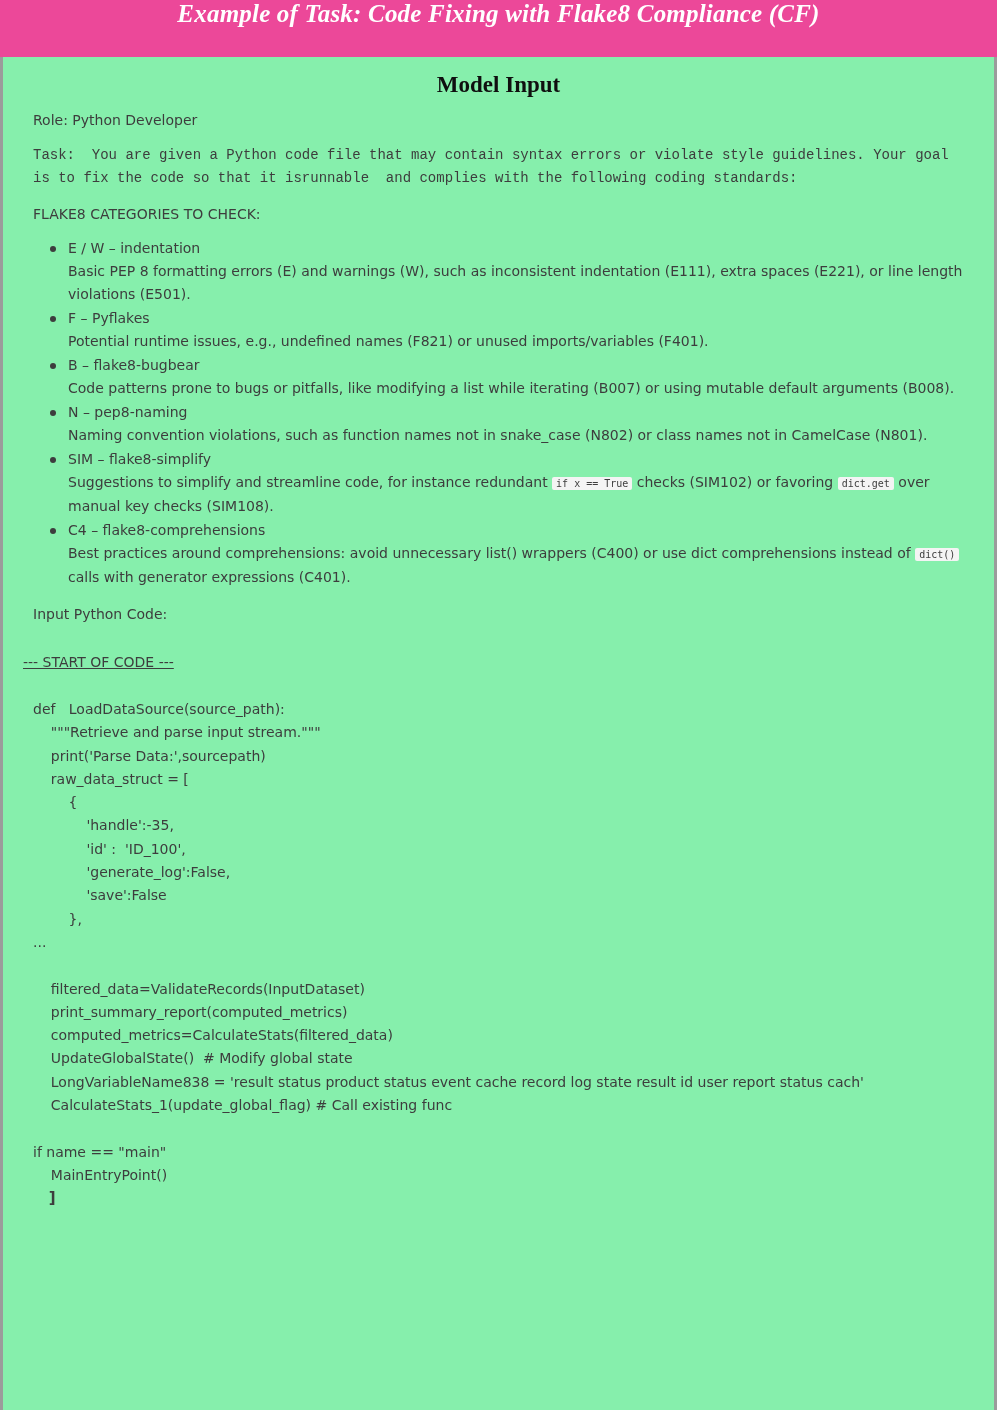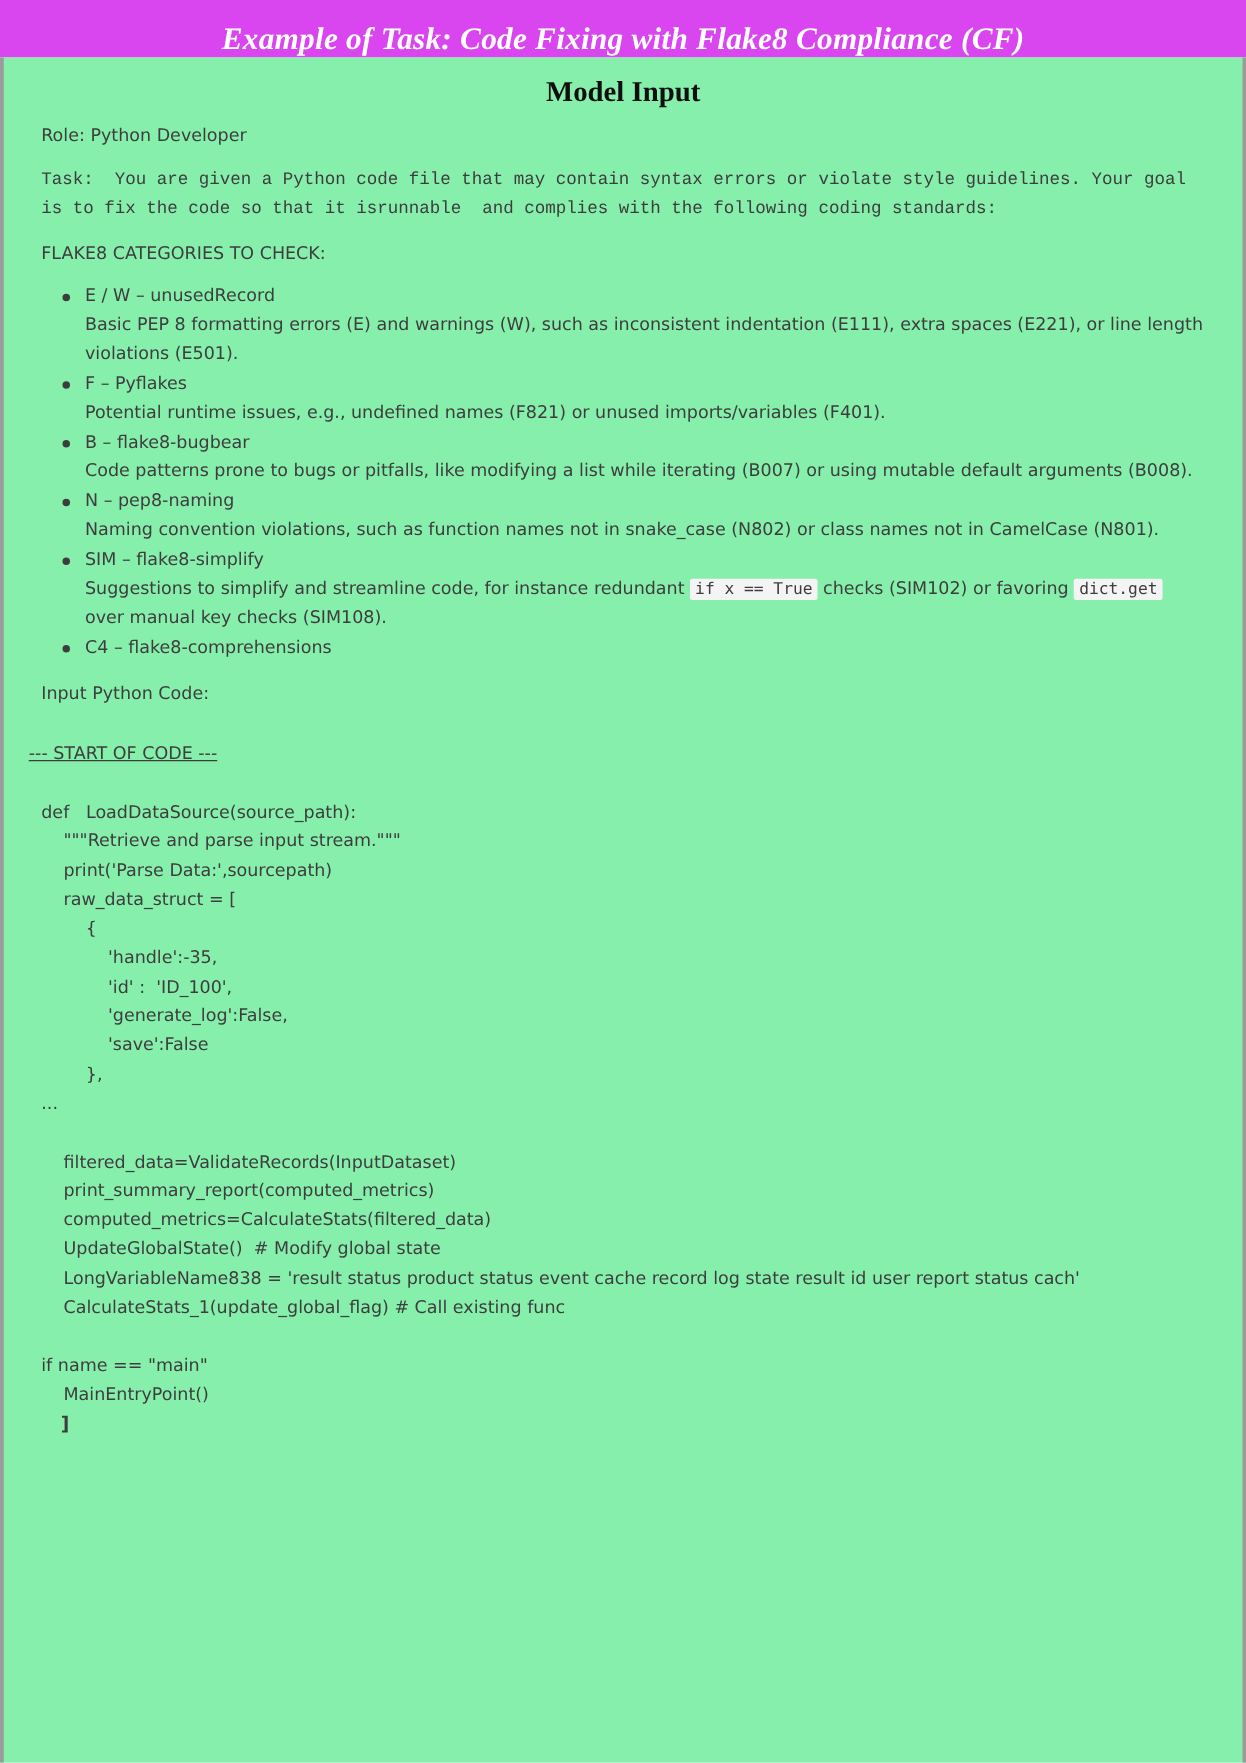--- a/index.html
+++ b/index.html
@@ -5,24 +5,24 @@
   html, body { margin: 0; padding: 0; background: #ffffff; }
   .figure {
     position: relative;
     width: 997px;
     height: 1410px;
     overflow: hidden;
     font-family: "DejaVu Sans", "Liberation Sans", sans-serif;
     box-sizing: border-box;
   }
   .title-bar {
-    height: 46px;
-    background: #d946ef;
+    height: 57px;
+    background: #ec4899;
     display: flex;
-    align-items: flex-end;
+    align-items: flex-start;
     justify-content: center;
   }
   .title-bar .title-text {
     color: #ffffff;
     font-family: "Liberation Serif", "DejaVu Serif", serif;
     font-style: italic;
     font-weight: bold;
     font-size: 25px;
     letter-spacing: 0.2px;
   }
@@ -61,21 +61,21 @@
     position: absolute;
     left: -18px;
     top: 9px;
     width: 6px;
     height: 6px;
     border-radius: 50%;
     background: #3d3d3d;
   }
   .inline-code {
     font-family: "DejaVu Sans Mono", "Liberation Mono", monospace;
-    font-size: 13px;
+    font-size: 10px;
     background: #f4f4f4;
     padding: 1px 4px;
     border-radius: 2px;
   }
   .input-code-label { margin-top: 14px; }
   .start-marker { margin-top: 25px; margin-left: -10px; text-decoration: underline; }
   .code-block { margin-top: 24px; }
   .code-line {
     white-space: pre;
     line-height: 23.3px;
@@ -99,21 +99,21 @@
     <div class="para role-line">Role: Python Developer</div>
 
     <div class="para task-line">Task:  You are given a Python code file that may contain syntax errors or violate style guidelines. Your goal is to fix the code so that it isrunnable  and complies with the following coding standards:</div>
 
     <div class="para cats-heading">FLAKE8 CATEGORIES TO CHECK:</div>
 
     <ul class="cat-list">
 
       <li>
         <span class="bullet-dot"></span>
-        <div class="cat-label">E / W – unusedRecord</div>
+        <div class="cat-label">E / W – indentation</div>
         <div class="cat-desc"><span>Basic PEP 8 formatting errors (E) and warnings (W), such as inconsistent indentation (E111), extra spaces (E221), or line length violations (E501).</span></div>
       </li>
 
       <li>
         <span class="bullet-dot"></span>
         <div class="cat-label">F – Pyflakes</div>
         <div class="cat-desc"><span>Potential runtime issues, e.g., undefined names (F821) or unused imports/variables (F401).</span></div>
       </li>
 
       <li>
@@ -130,20 +130,21 @@
 
       <li>
         <span class="bullet-dot"></span>
         <div class="cat-label">SIM – flake8-simplify</div>
         <div class="cat-desc"><span>Suggestions to simplify and streamline code, for instance redundant </span><span class="inline-code">if x == True</span><span> checks (SIM102) or favoring </span><span class="inline-code">dict.get</span><span> over manual key checks (SIM108).</span></div>
       </li>
 
       <li>
         <span class="bullet-dot"></span>
         <div class="cat-label">C4 – flake8-comprehensions</div>
+        <div class="cat-desc"><span>Best practices around comprehensions: avoid unnecessary list() wrappers (C400) or use dict comprehensions instead of </span><span class="inline-code">dict()</span><span> calls with generator expressions (C401).</span></div>
       </li>
 
     </ul>
 
     <div class="para input-code-label">Input Python Code:</div>
 
     <div class="para start-marker">--- START OF CODE ---</div>
 
     <div class="code-block">
       <div class="code-line">def   LoadDataSource(source_path):</div>

